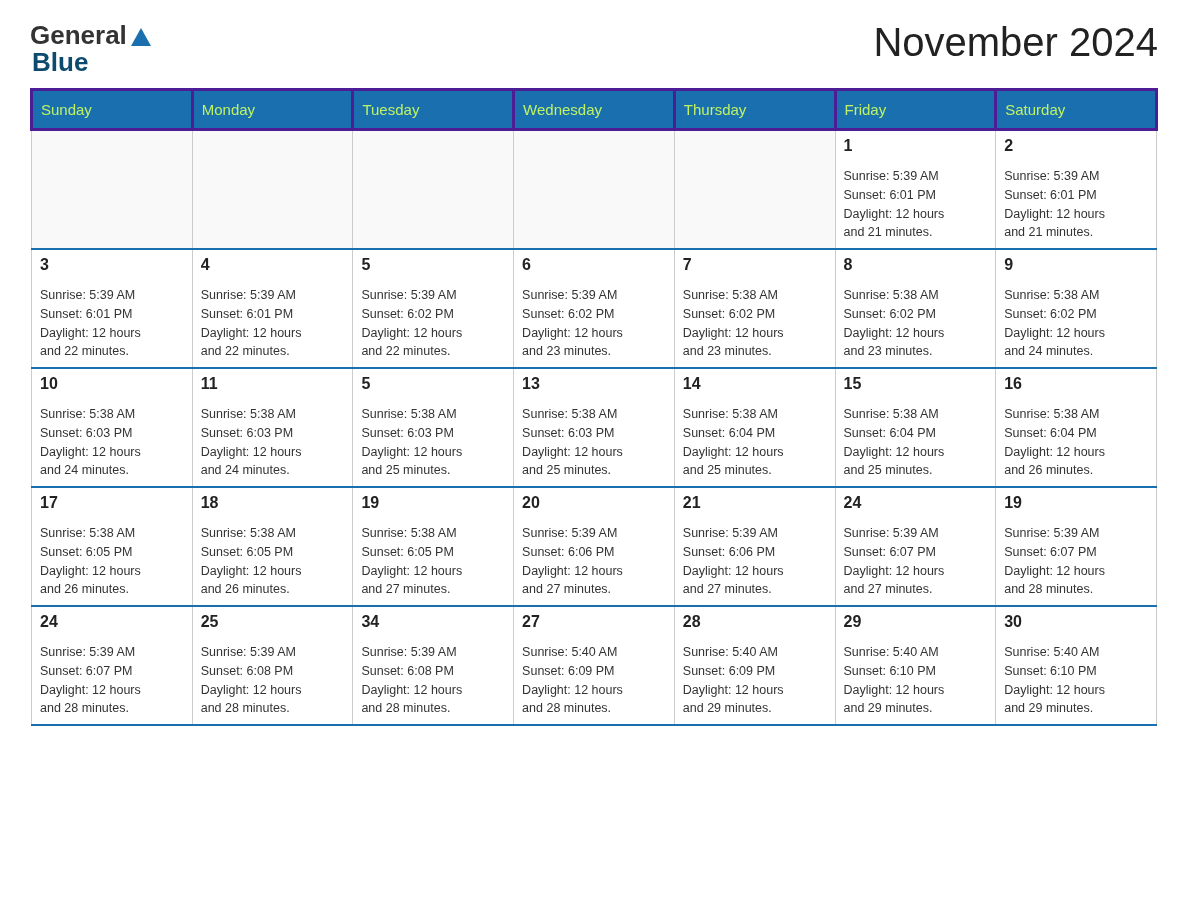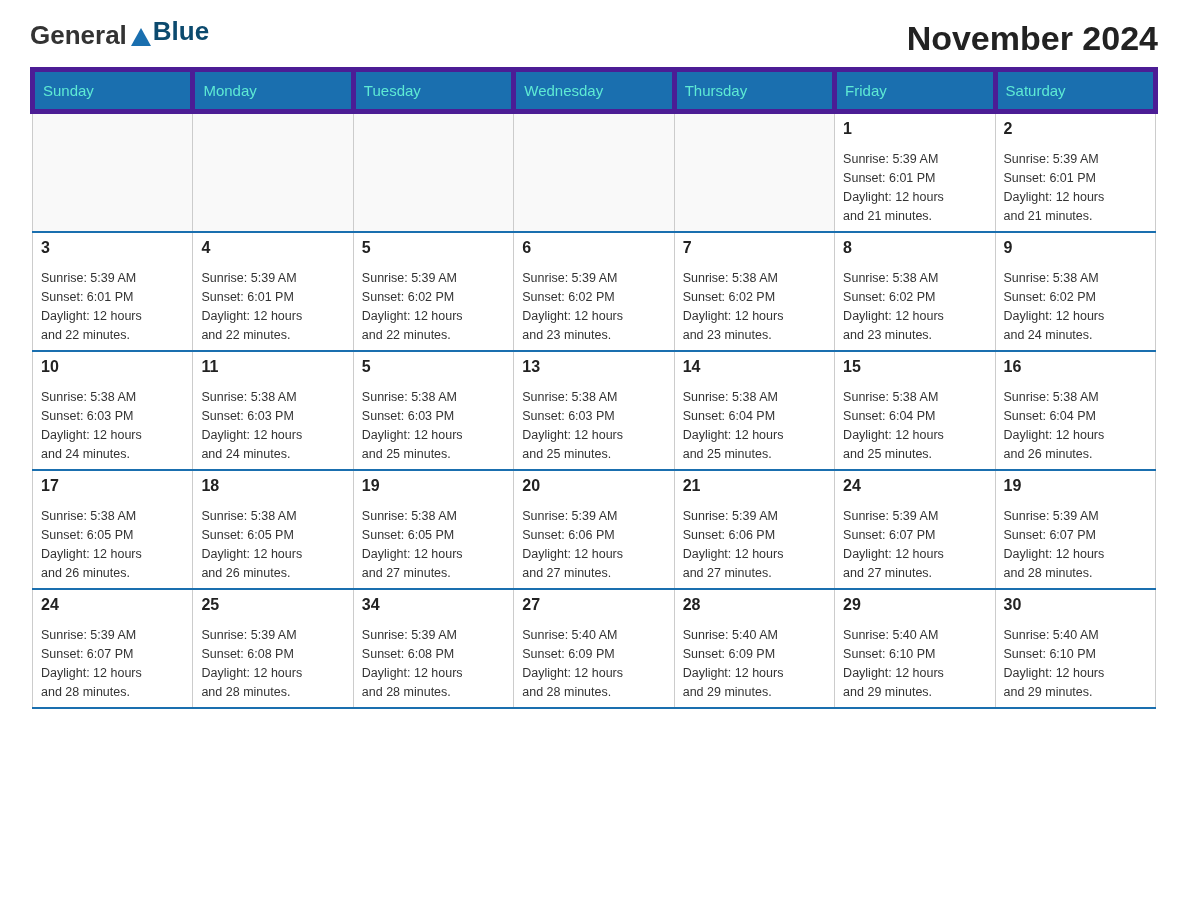--- a/index.html
+++ b/index.html
@@ -10,21 +10,21 @@
       color: #222;
     }
     .header-area {
       display: flex;
       justify-content: space-between;
       align-items: flex-start;
       margin-bottom: 10px;
     }
     .logo {
       display: flex;
-      flex-direction: row;
+      flex-direction: column;
       align-items: flex-start;
     }
     .logo-text-general {
       font-size: 26px;
       font-weight: bold;
       color: #333;
       display: flex;
       align-items: center;
       gap: 4px;
     }
@@ -41,43 +41,43 @@
       color: #0c4a6e;
       font-size: 26px;
       font-weight: bold;
       margin-top: -4px;
       padding-left: 2px;
     }
     .title-area {
       text-align: right;
     }
     .month-title {
-      font-size: 34px;
-      font-weight: bold;
+      font-size: 40px;
+      font-weight: normal;
       color: #222;
       line-height: 1.1;
     }
     .location-title {
       font-size: 18px;
       color: #444;
       margin-top: 4px;
     }
     .calendar-table {
       width: 100%;
       border-collapse: collapse;
       margin-top: 10px;
     }
     .calendar-table thead tr th {
       background: #1a6faf;
-      color: #5eead4;
+      color: #bef264;
       padding: 10px 8px;
       font-size: 15px;
       font-weight: normal;
       text-align: left;
-      border: 5px solid #4c1d95;
+      border: 3px solid #4c1d95;
     }
     .calendar-table tbody tr td {
       vertical-align: top;
       border: 1px solid #ccc;
       padding: 6px 8px;
       width: 14.28%;
       min-height: 80px;
       font-size: 13px;
       color: #222;
       border-bottom: 2px solid #1a6faf;

